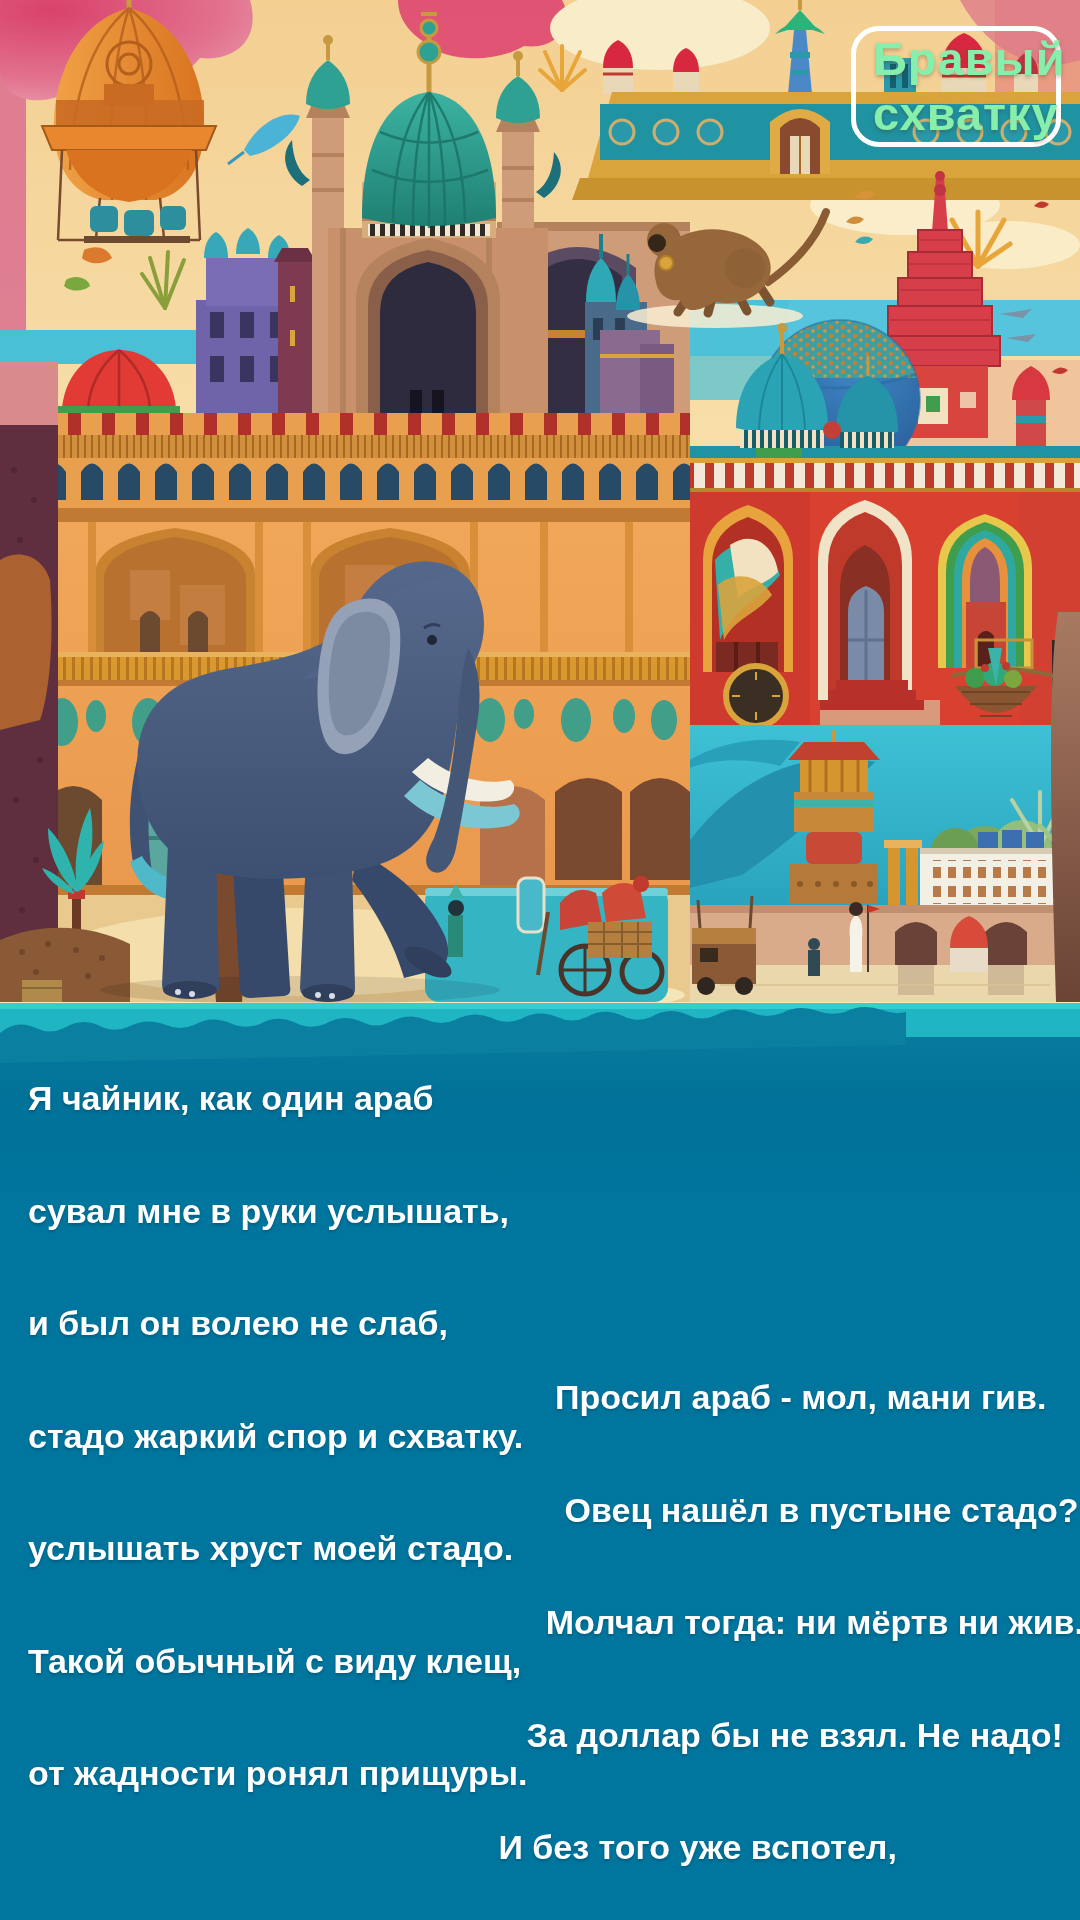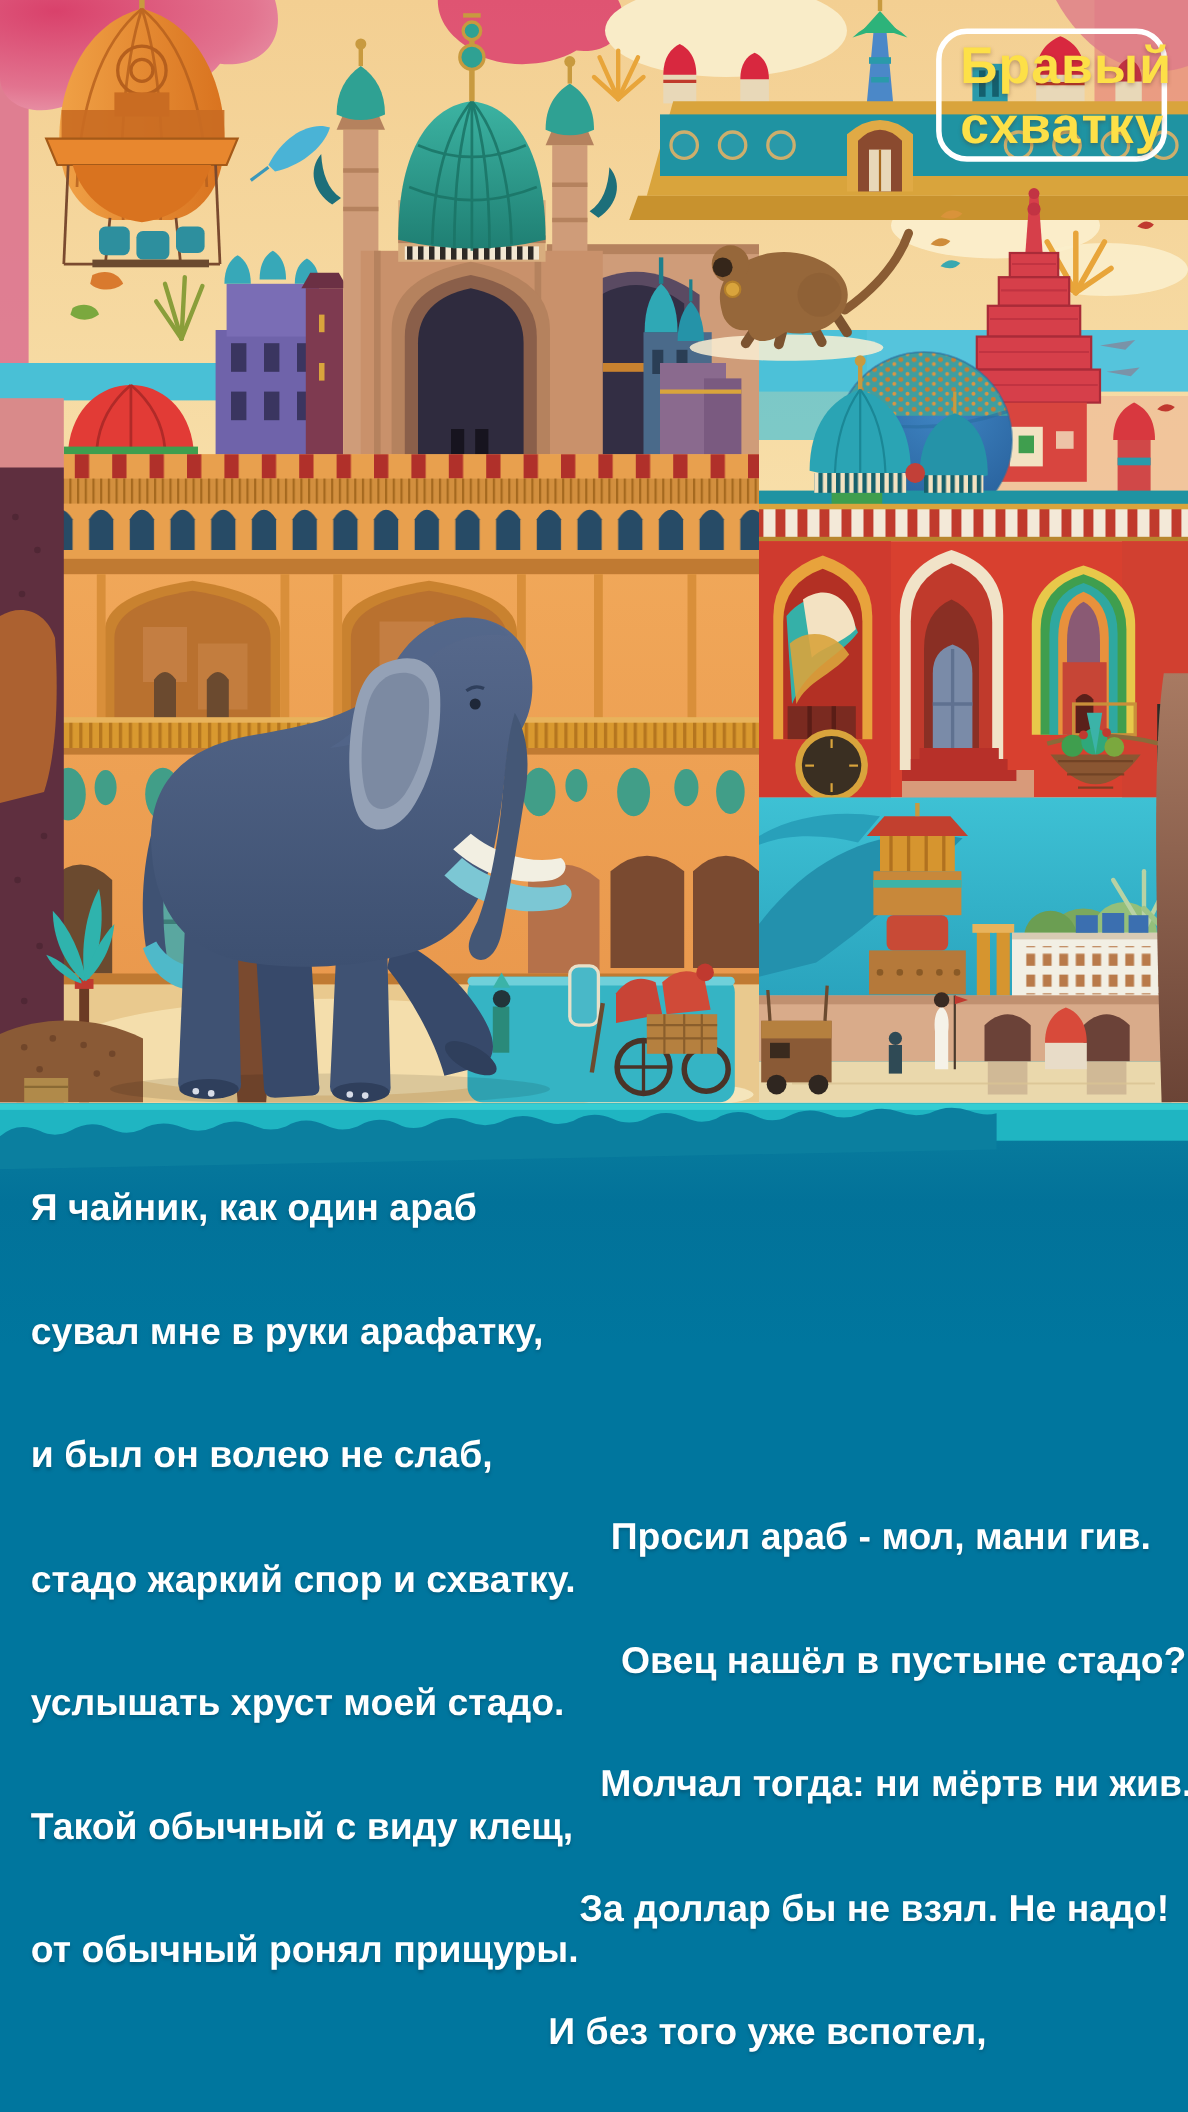--- a/index.html
+++ b/index.html
@@ -1,21 +1,21 @@
 <!DOCTYPE html>
 <html><head>
 <meta charset="utf-8">
 <style>
   html,body{margin:0;padding:0;background:#1a1a1a;}
   .page{position:relative;width:1080px;height:1920px;overflow:hidden;background:#00769e;
         font-family:"Liberation Sans",sans-serif;}
   .illustration{position:absolute;top:0;left:0;display:block;}
   .watermark{position:absolute;left:851px;top:26px;width:210px;height:121px;
         border:5px solid #ffffff;border-radius:28px;box-sizing:border-box;
-        text-align:center;color:#fde047;font-weight:bold;font-size:47px;line-height:55px;
+        text-align:center;color:#86efac;font-weight:bold;font-size:47px;line-height:55px;
         letter-spacing:1px;text-shadow:0 2px 4px rgba(80,40,20,.35);padding-left:17px;}
   .poem{position:absolute;left:0;top:1003px;width:1080px;height:917px;
         background:linear-gradient(180deg,#0b7f9f 0px,#027299 90px,#00769e 220px,#00769e 100%);}
   .wave{position:absolute;top:0;left:0;display:block;}
   .col{position:absolute;color:#ffffff;font-weight:bold;font-size:34px;line-height:37.5px;
         white-space:pre;text-shadow:0 2px 3px rgba(0,45,70,.35);}
   .col-left{left:28px;top:2px;}
   .col-right{left:489px;top:301px;}
 </style>
 </head>
@@ -713,26 +713,26 @@
 
   <div class="poem">
     <svg class="wave" width="1080" height="60" viewBox="0 0 1080 60">
       <rect x="0" y="0" width="1080" height="34" fill="#1fb5c2"></rect>
       <rect x="0" y="0" width="1080" height="6" fill="#35cdd2"></rect>
       <path d="M0,30 q16,-14 36,-5 q14,7 28,0 q18,-11 36,-2 q14,7 28,1 q18,-10 38,-2 q14,6 28,0 q17,-10 36,-2 q15,7 30,1 q17,-10 36,-1 q14,7 29,1 q18,-11 37,-2 q14,7 28,0 q18,-10 37,-2 q14,6 28,0 q18,-10 37,-2 q14,7 29,1 q17,-10 36,-2 q15,7 30,0 q17,-10 36,-1 q14,7 28,1 q18,-11 37,-2 q14,7 28,0 q18,-10 37,-2 q14,6 29,0 q17,-9 36,-2 q13,5 27,1 q17,-9 37,-2 q13,5 24,2 l0,33 L0,60 Z" fill="#0b7f9f"></path>
     </svg>
 
     <div class="col col-left">
       <div>Я чайник, как один араб</div>
-      <div>сувал мне в руки арафатку,</div>
+      <div>сувал мне в руки услышать,</div>
       <div>и был он волею не слаб,</div>
       <div>стадо жаркий спор и схватку.</div>
       <div>услышать хруст моей стадо.</div>
       <div>Такой обычный с виду клещ,</div>
-      <div>от обычный ронял прищуры.</div>
+      <div>от жадности ронял прищуры.</div>
       
       
       
       
       
     </div>
 
     <div class="col col-right">
       <div>       Просил араб - мол, мани гив.</div>
       <div>        Овец нашёл в пустыне стадо?</div>

